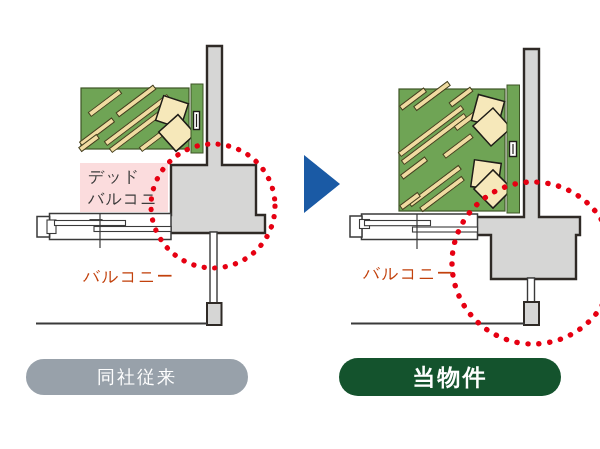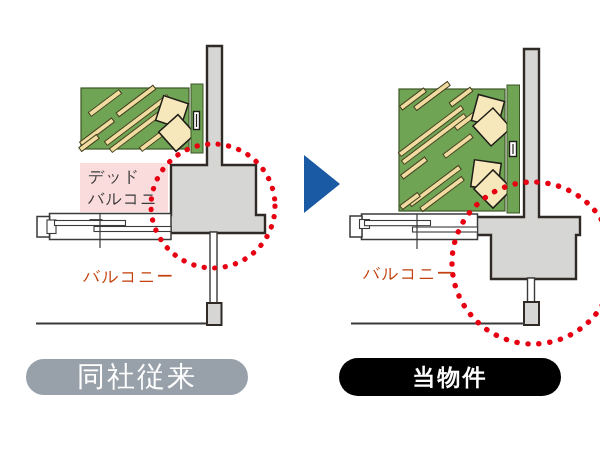--- a/index.html
+++ b/index.html
@@ -30,23 +30,23 @@
   
   .dead{position:absolute;left:59px;top:163px;width:88px;height:49px;background:#FBDCDD;
         color:#3B3B3B;font-size:16px;line-height:22px;padding:3px 0 0 8px;
         box-sizing:border-box;letter-spacing:1px;}
   .balcony{position:absolute;color:#c2410c;font-size:16.5px;letter-spacing:1.5px;white-space:nowrap;}
   .b-left{left:62px;top:266px;}
   .b-right{left:342px;top:263px;}
   .badge{position:absolute;display:flex;align-items:center;justify-content:center;
          color:#FFFFFF;letter-spacing:2px;white-space:nowrap;}
   .badge-gray{left:5px;top:359px;width:222px;height:36px;border-radius:18px;
-              background:#98A1AA;font-size:28px;font-weight:500;}
+              background:#98A1AA;font-size:18px;font-weight:500;}
   .badge-red{left:318px;top:358px;width:222px;height:38px;border-radius:19px;
-             background:#000000;font-size:23px;font-weight:700;}
+             background:#14532d;font-size:23px;font-weight:700;}
 </style>
 </head>
 <body>
 
 <div class="stage">
 
   <svg class="base" width="600" height="449" viewBox="0 0 600 449">
 
     <g>
       <rect class="room" x="60" y="88" width="108" height="61"></rect>

